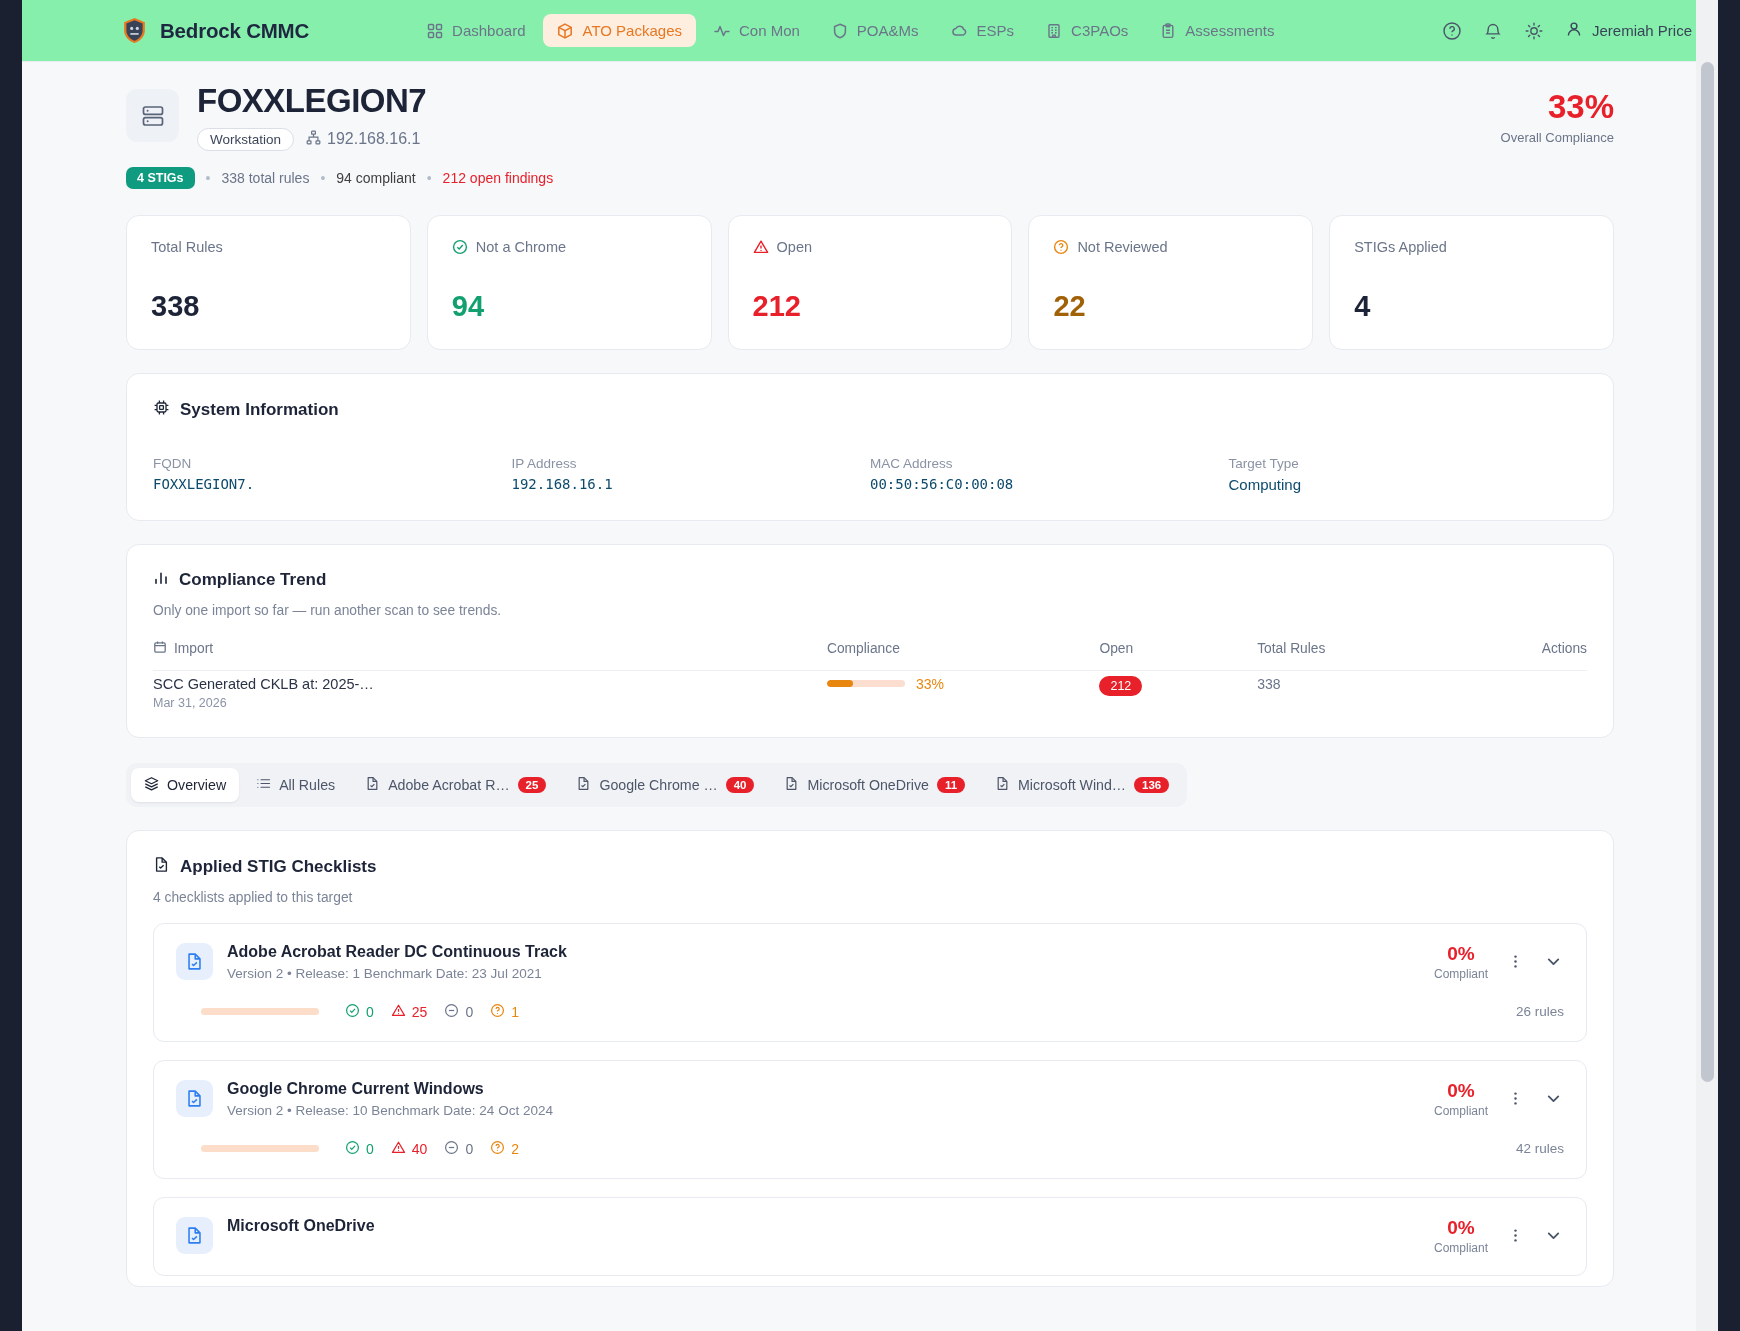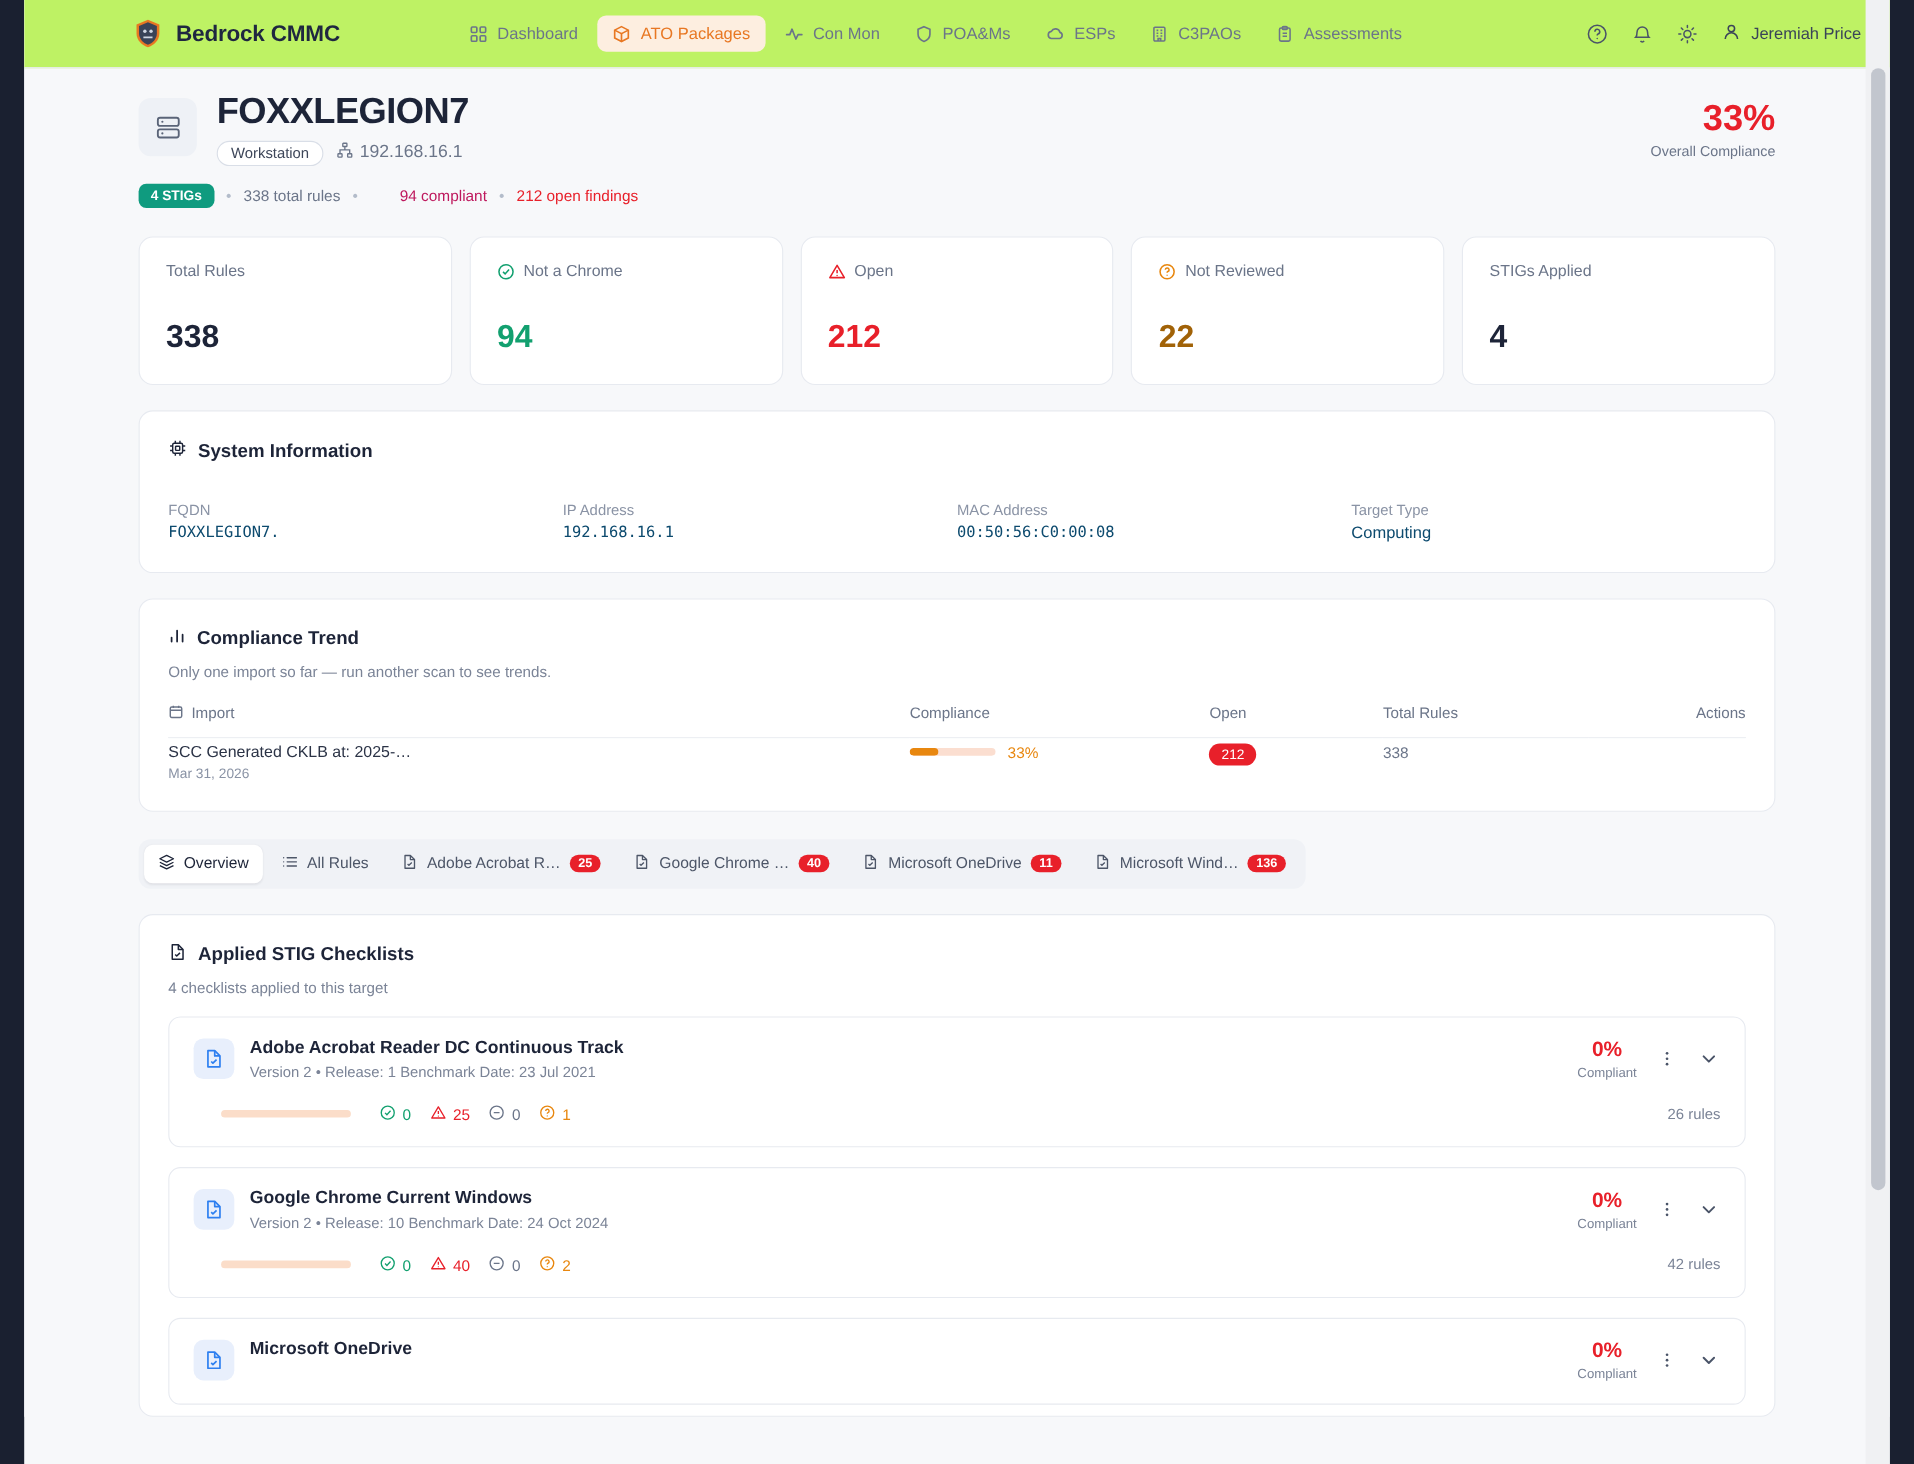--- a/index.html
+++ b/index.html
@@ -17,21 +17,21 @@
     overflow: hidden;
   }
   .page {
     width: 1696px;
     background: #f7f8fa;
   }
 
   
   .topnav {
     height: 62px;
-    background: #bef264;
+    background: #86efac;
     border-bottom: 1px solid #e9ecf1;
     display: flex;
     align-items: center;
     padding: 0 26px 0 100px;
     position: relative;
   }
   .brand { display: flex; align-items: center; gap: 13px; }
   .brand-logo { width: 25px; height: 27px; position: relative; }
   .brand-name {
     font-size: 20.5px; font-weight: bold; color: #1f2740; letter-spacing: -0.2px;
@@ -70,21 +70,21 @@
   .compl-right { margin-left: auto; text-align: right; padding-top: 8px; }
   .compl-pct { font-size: 33px; font-weight: bold; color: #e8202a; line-height: 1; }
   .compl-lbl { font-size: 13px; color: #6b7589; margin-top: 7px; }
 
   .chips { display: flex; align-items: center; gap: 11px; margin-top: 16px; font-size: 14px; color: #6b7589; }
   .chip-stig {
     background: #0f9b7f; color: #fff; font-size: 12.5px; font-weight: bold;
     border-radius: 7px; padding: 4px 11px;
   }
   .dot { color: #b3bcca; }
-  .c-green { color: #be185d; margin-left: 27px; }
+  .c-green { color: #404040; }
   .c-red { color: #e8202a; }
 
   
   .stats { display: flex; gap: 16px; margin-top: 26px; }
   .stat {
     flex: 1; background: #fff; border: 1px solid #e7eaf0; border-radius: 13px;
     padding: 23px 24px 24px; height: 135px;
   }
   .stat-lbl { display: flex; align-items: center; gap: 8px; font-size: 14.5px; color: #6b7589; }
   .stat-val { font-size: 29px; font-weight: bold; margin-top: 35px; color: #1d2438; }

